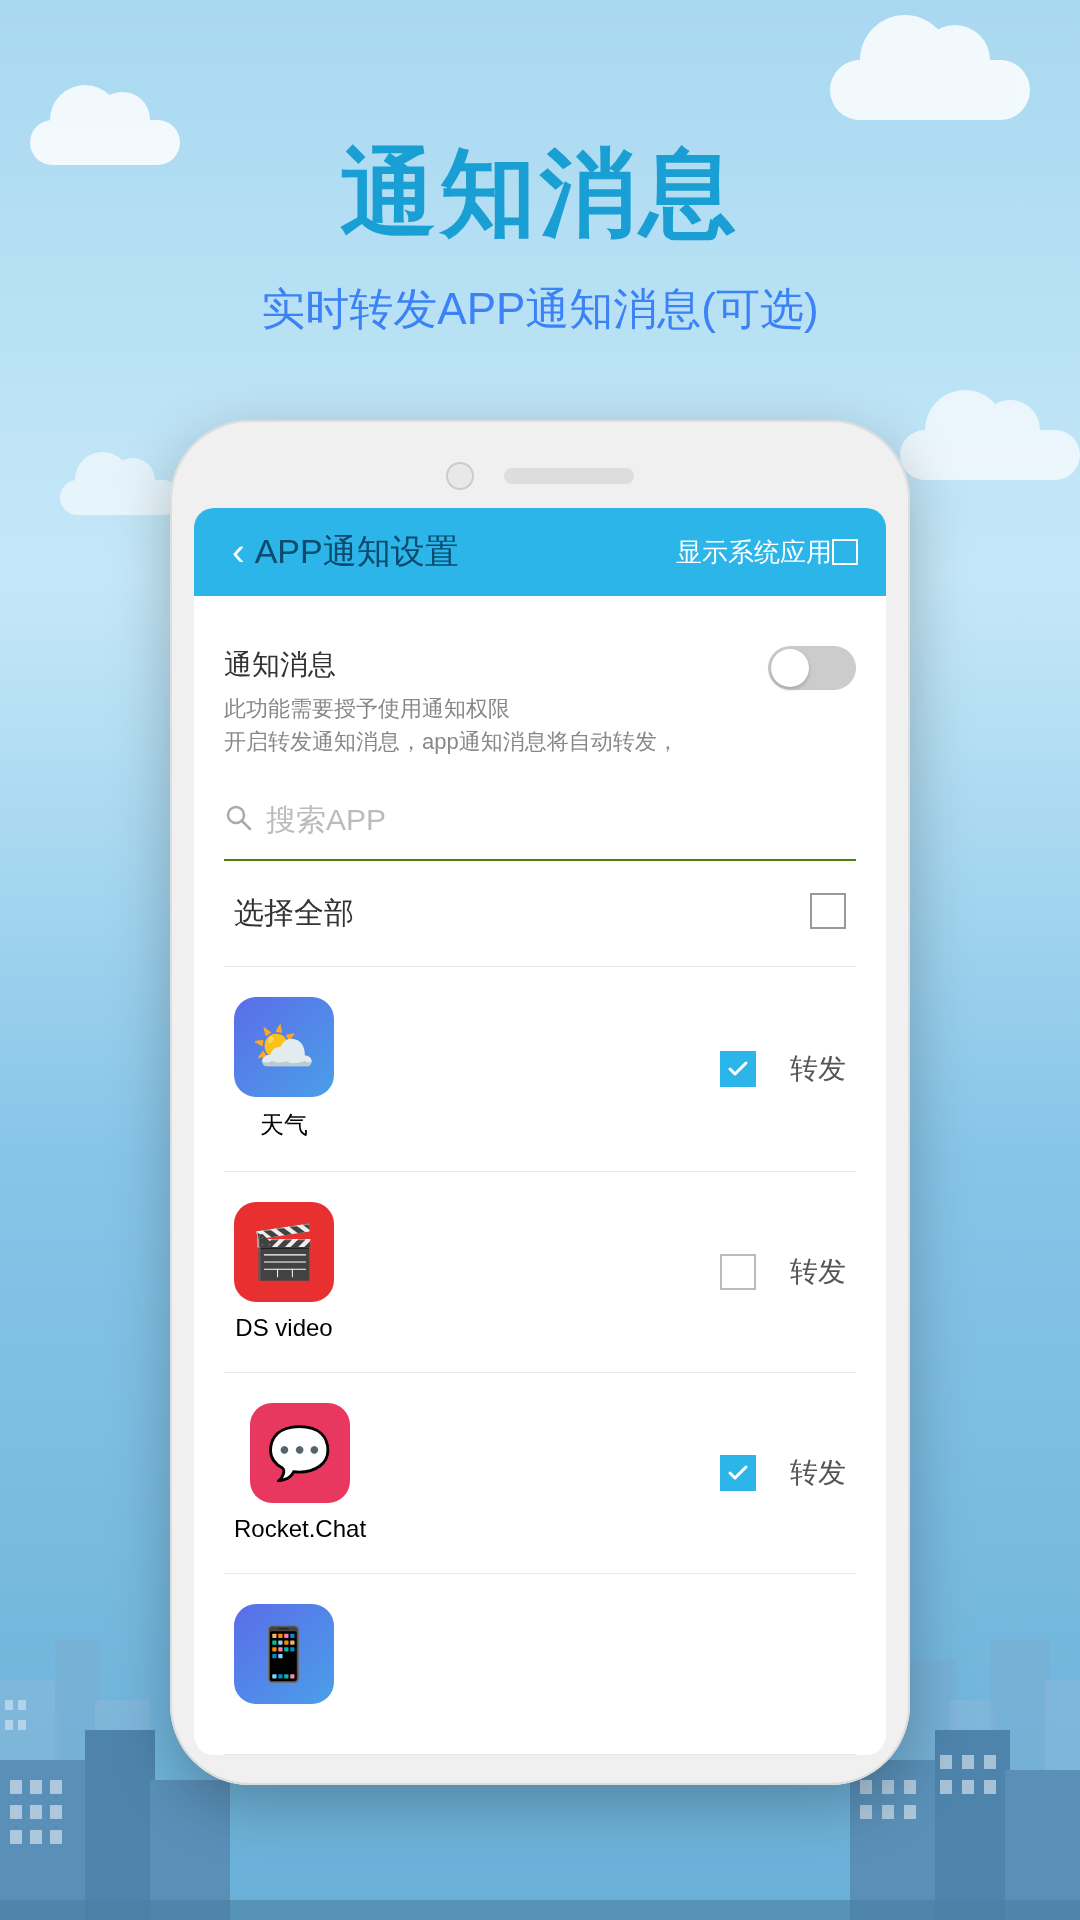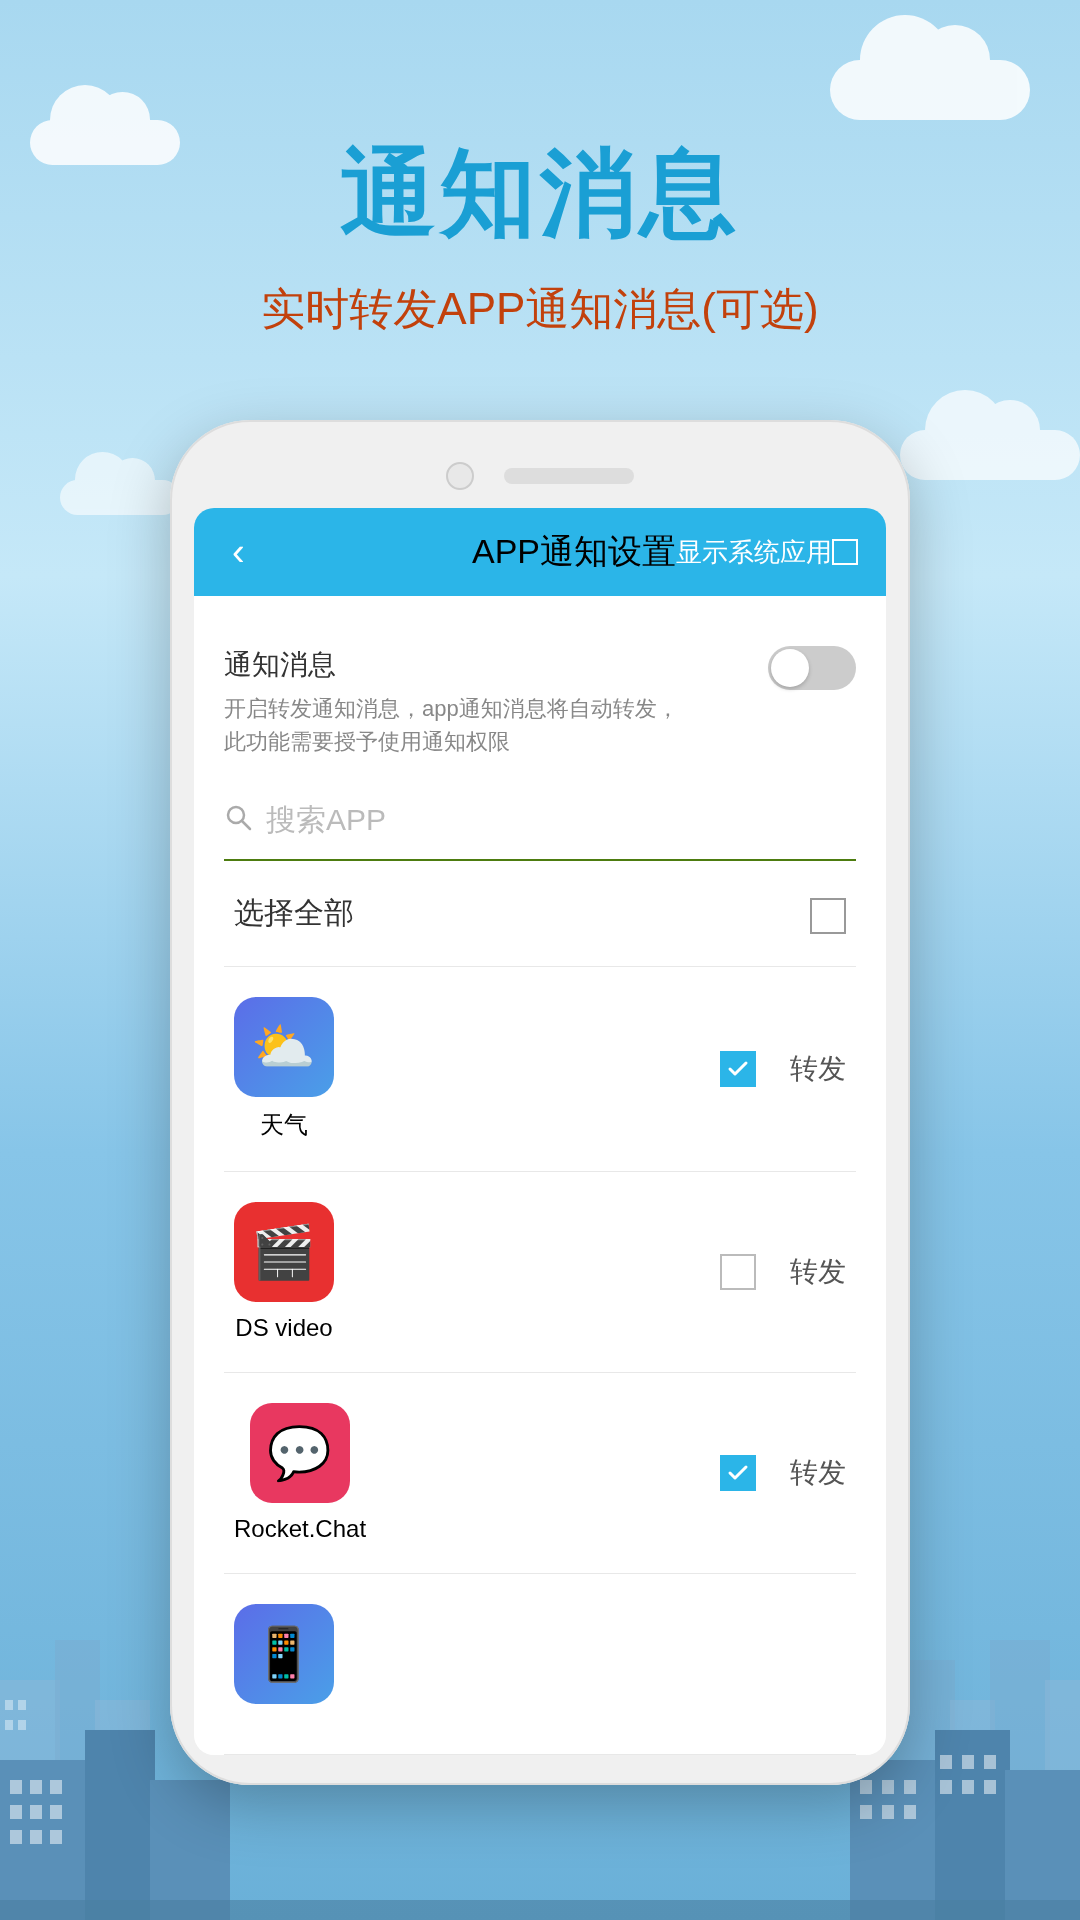--- a/index.html
+++ b/index.html
@@ -68,21 +68,21 @@
       z-index: 10;
     }
     .main-title {
       font-size: 96px;
       font-weight: bold;
       color: #1a9fd4;
       letter-spacing: 4px;
     }
     .sub-title {
       font-size: 44px;
-      color: #c2410c;
+      color: #3b82f6;
       margin-top: 20px;
       font-weight: 400;
     }
 
     
     .phone-wrapper {
       position: absolute;
       top: 420px;
       left: 50%;
       transform: translateX(-50%);
@@ -131,22 +131,22 @@
     }
     .back-btn {
       color: white;
       font-size: 38px;
       cursor: pointer;
       padding: 0 10px;
       font-weight: 300;
     }
     .header-title {
       flex: 1;
-      text-align: right;
-      color: #000000;
+      text-align: left;
+      color: #0c4a6e;
       font-size: 34px;
       font-weight: 500;
     }
     .show-system-apps {
       display: flex;
       align-items: center;
       color: white;
       font-size: 26px;
       cursor: pointer;
     }
@@ -214,21 +214,21 @@
       font-size: 30px;
     }
     .search-input-text {
       font-size: 30px;
       color: #bbb;
     }
 
     
     .select-all-row {
       display: flex;
-      align-items: flex-end;
+      align-items: flex-start;
       justify-content: space-between;
       padding: 32px 10px;
       border-bottom: 1px solid #e8e8e8;
     }
     .select-all-label {
       font-size: 30px;
       color: #333;
     }
     .empty-checkbox {
       width: 36px; height: 36px;
@@ -390,22 +390,22 @@
           <span>显示系统应用</span>
           <div class="system-checkbox"></div>
         </div>
       </div>
 
       <div class="app-content">
 
         <div class="toggle-row">
           <div class="toggle-label-area">
             <div class="toggle-label-title">通知消息</div>
+            <div class="toggle-label-desc">此功能需要授予使用通知权限</div>
             <div class="toggle-label-desc">开启转发通知消息，app通知消息将自动转发，</div>
-            <div class="toggle-label-desc">此功能需要授予使用通知权限</div>
           </div>
           <div class="toggle-switch"></div>
         </div>
 
         <div class="search-bar">
           <div class="search-icon-wrap">
             <svg width="28" height="28" viewBox="0 0 28 28" fill="none">
               <circle cx="12" cy="12" r="8" stroke="#aaa" stroke-width="2.5" fill="none"></circle>
               <line x1="18" y1="18" x2="26" y2="26" stroke="#aaa" stroke-width="2.5" stroke-linecap="round"></line>
             </svg>

